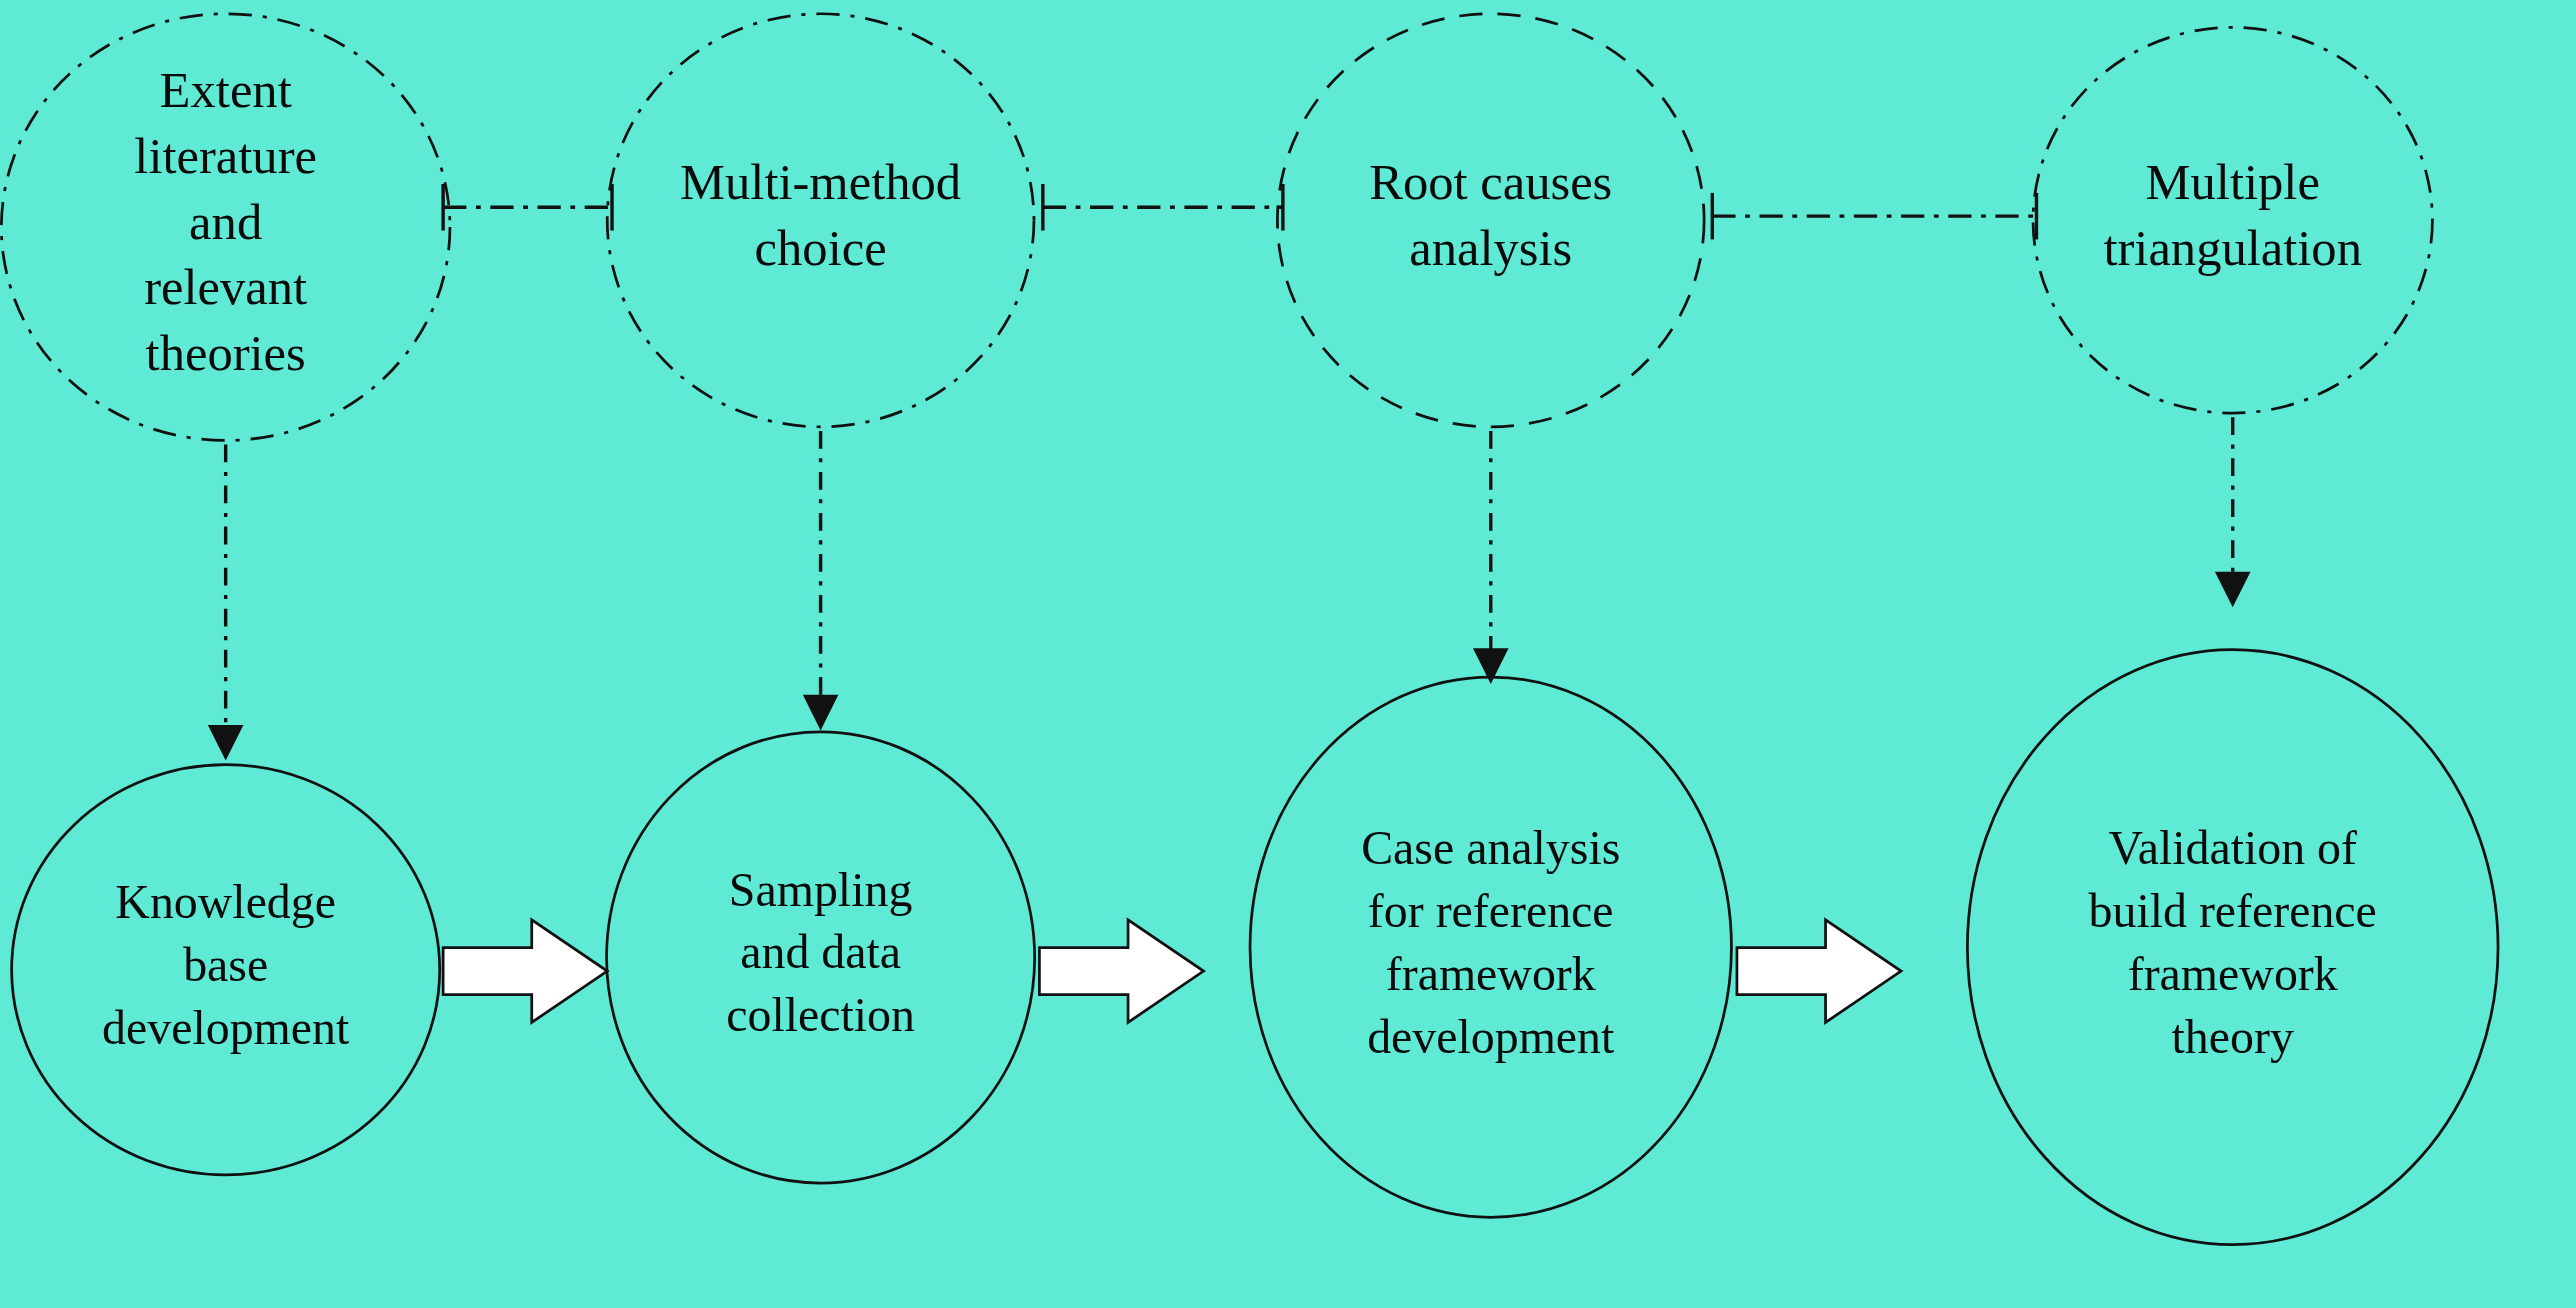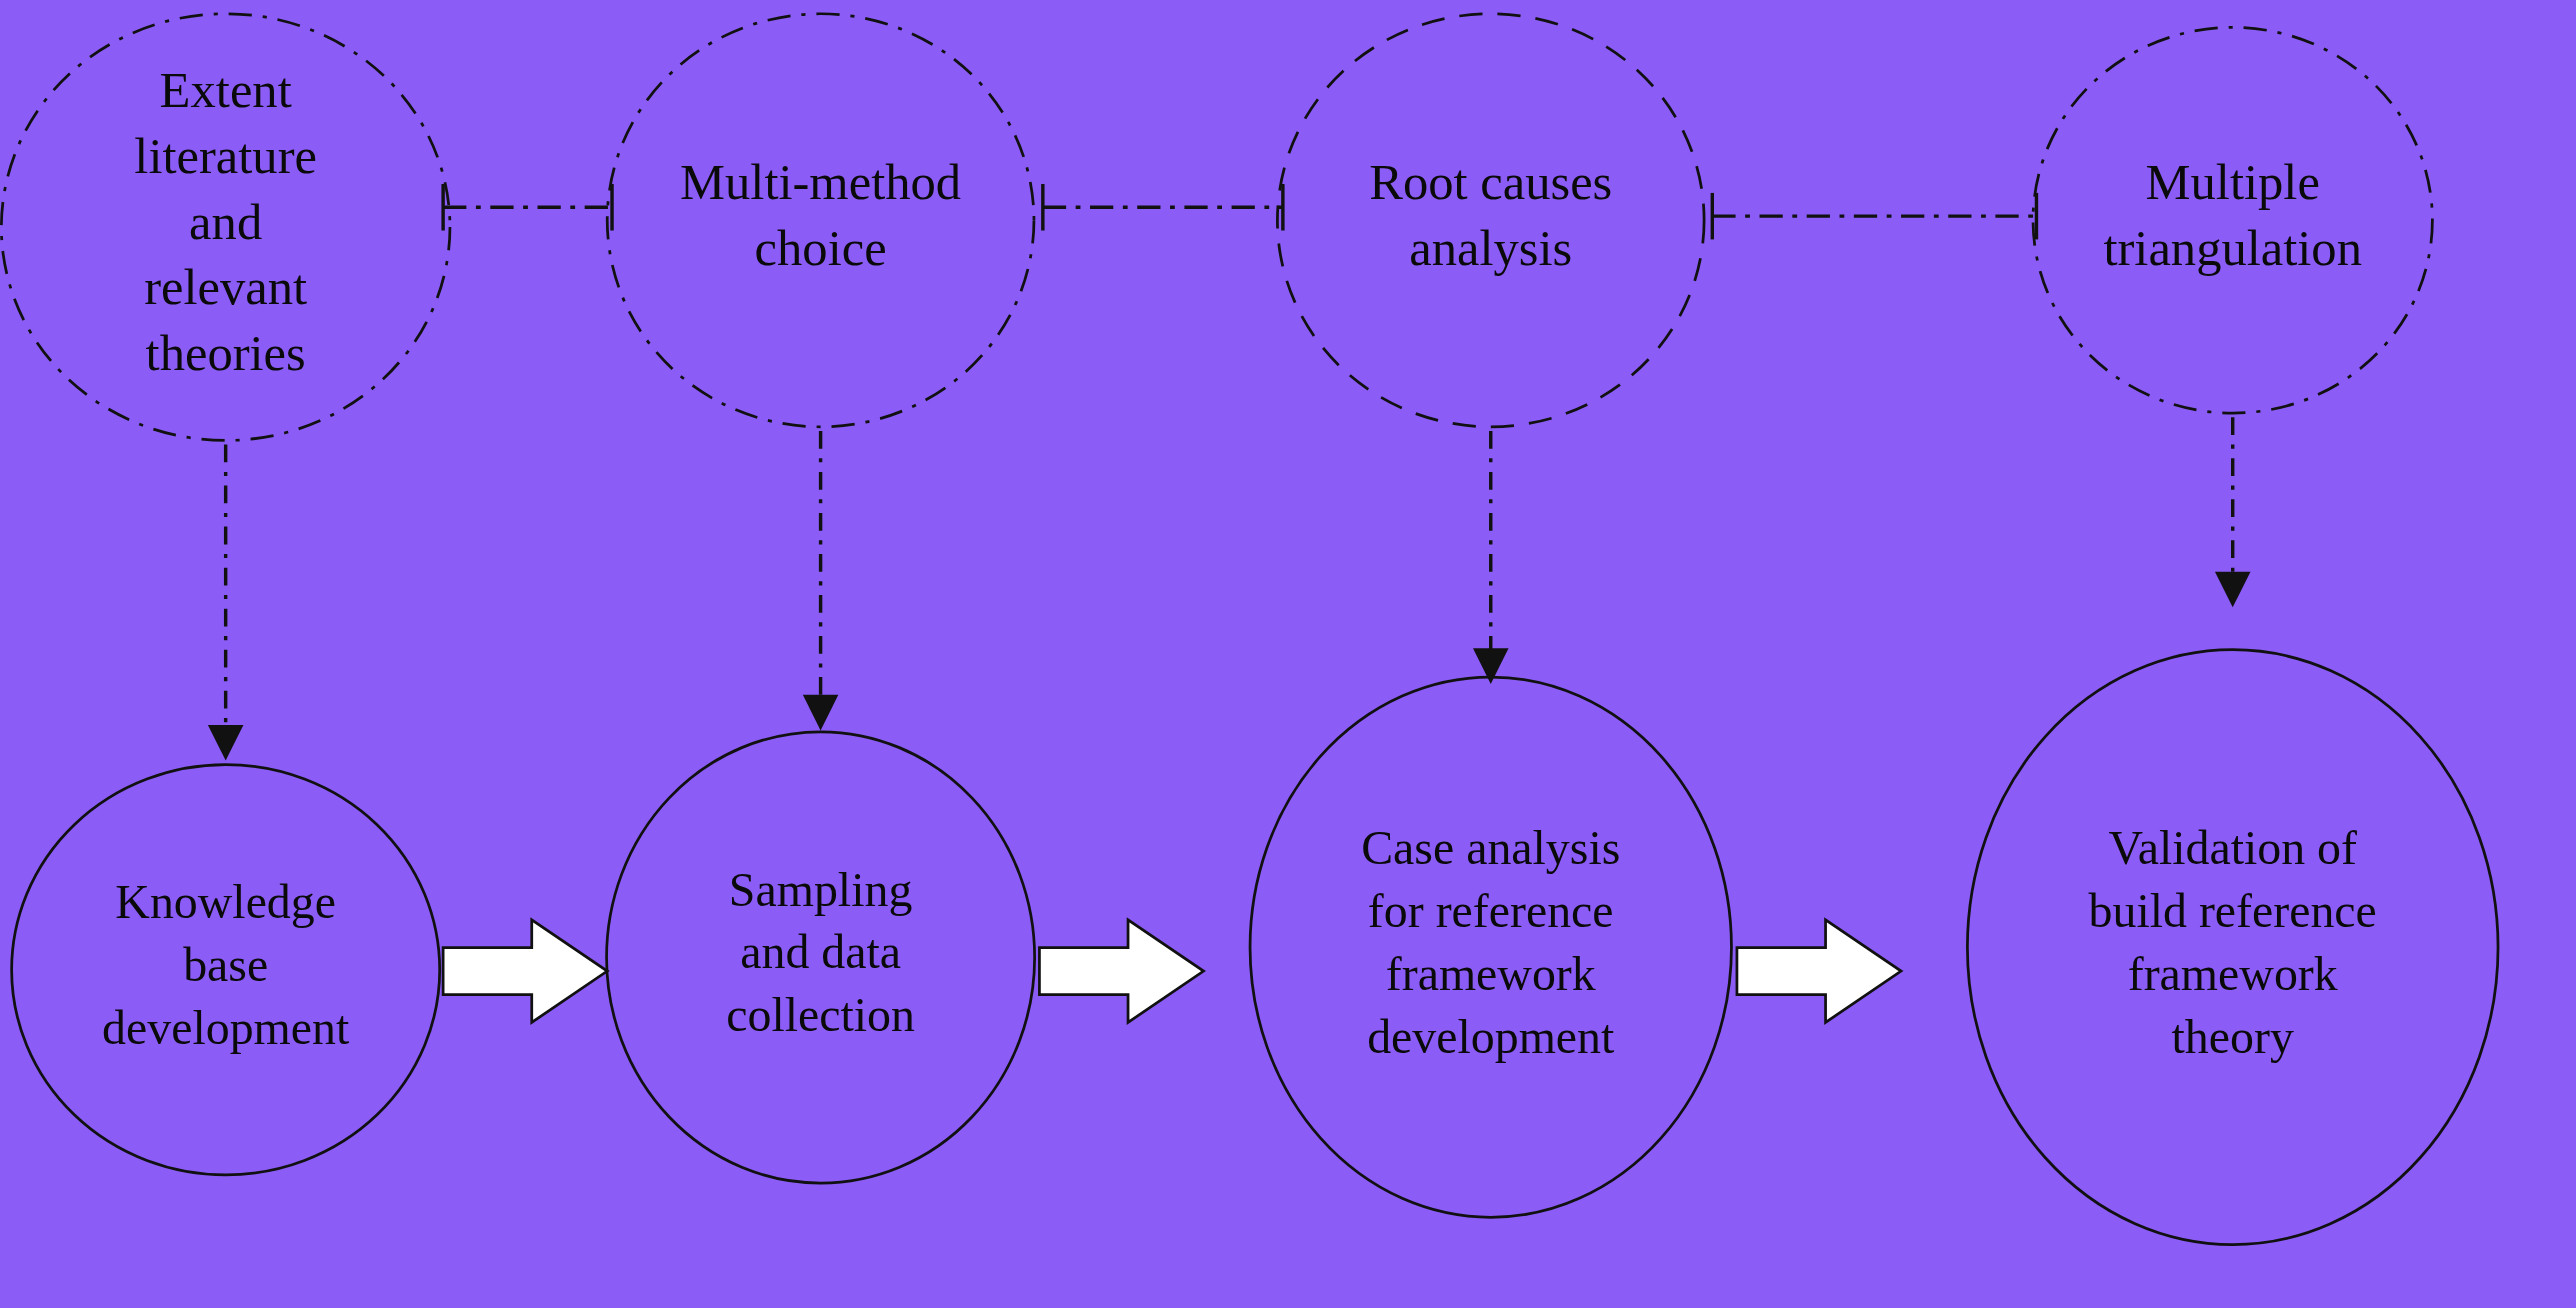--- a/index.html
+++ b/index.html
@@ -7,21 +7,21 @@
     padding: 0;
     background: #ffffff;
   }
   body {
     font-family: "Liberation Serif", "DejaVu Serif", serif;
   }
   #canvas {
     position: relative;
     width: 2576px;
     height: 1309px;
-    background: #8b5cf6;
+    background: #5eead4;
     overflow: hidden;
   }
   #diagram-svg {
     position: absolute;
     left: 0;
     top: 0;
     width: 2576px;
     height: 1309px;
   }
   .node-text {

